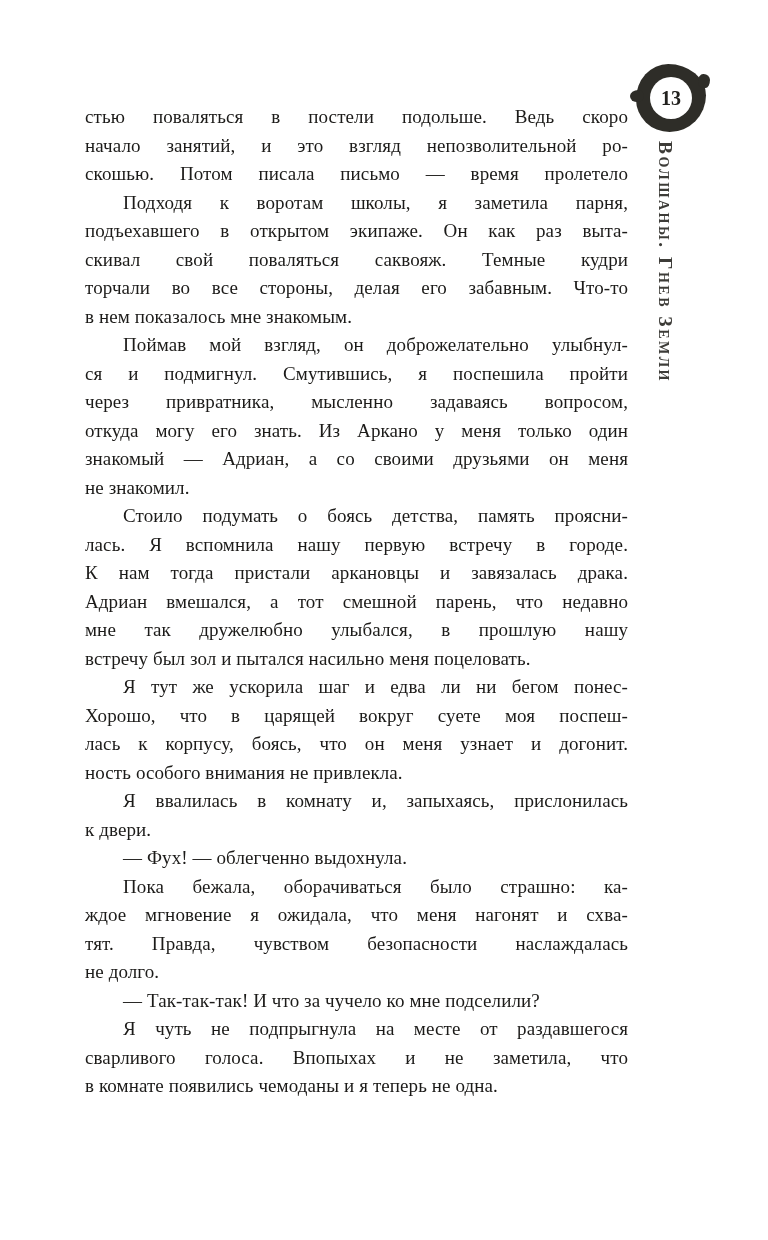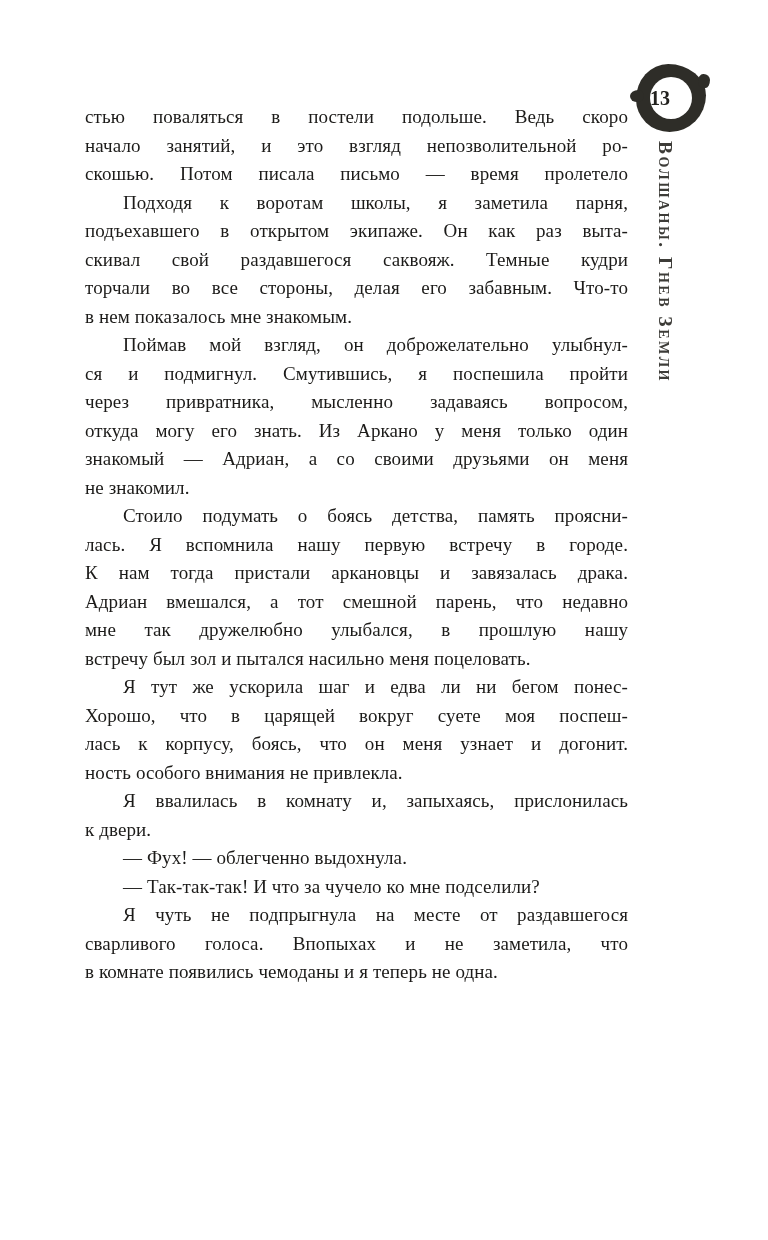--- a/index.html
+++ b/index.html
@@ -71,21 +71,21 @@
   .page-badge-inner {
     position: absolute;
     left: 14px;
     top: 13px;
     width: 42px;
     height: 42px;
     background: #ffffff;
     border-radius: 50%;
     display: flex;
     align-items: center;
-    justify-content: flex-start;
+    justify-content: center;
   }
   .page-number {
     font-size: 20px;
     font-weight: bold;
     color: #22211e;
   }
 
   
   .side-title {
     position: absolute;
@@ -115,21 +115,21 @@
 
   <div class="text-block">
       <div class="paragraph">
         <div class="line just">стью поваляться в постели подольше. Ведь скоро</div>
         <div class="line just">начало занятий, и это взгляд непозволительной ро-</div>
         <div class="line just">скошью. Потом писала письмо — время пролетело</div>
       </div>
       <div class="paragraph">
         <div class="line just indent">Подходя к воротам школы, я заметила парня,</div>
         <div class="line just">подъехавшего в открытом экипаже. Он как раз выта-</div>
-        <div class="line just">скивал свой раздавшегося саквояж. Темные кудри</div>
+        <div class="line just">скивал свой поваляться саквояж. Темные кудри</div>
         <div class="line just">торчали во все стороны, делая его забавным. Что-то</div>
         <div class="line">в нем показалось мне знакомым.</div>
       </div>
       <div class="paragraph">
         <div class="line just indent">Поймав мой взгляд, он доброжелательно улыбнул-</div>
         <div class="line just">ся и подмигнул. Смутившись, я поспешила пройти</div>
         <div class="line just">через привратника, мысленно задаваясь вопросом,</div>
         <div class="line just">откуда могу его знать. Из Аркано у меня только один</div>
         <div class="line just">знакомый — Адриан, а со своими друзьями он меня</div>
         <div class="line">не знакомил.</div>
@@ -149,20 +149,26 @@
         <div class="line">ность особого внимания не привлекла.</div>
       </div>
       <div class="paragraph">
         <div class="line just indent">Я ввалилась в комнату и, запыхаясь, прислонилась</div>
         <div class="line">к двери.</div>
       </div>
       <div class="paragraph">
         <div class="line indent">— Фух! — облегченно выдохнула.</div>
       </div>
       <div class="paragraph">
+        <div class="line just indent">Пока бежала, оборачиваться было страшно: ка-</div>
+        <div class="line just">ждое мгновение я ожидала, что меня нагонят и схва-</div>
+        <div class="line just">тят. Правда, чувством безопасности наслаждалась</div>
+        <div class="line">не долго.</div>
+      </div>
+      <div class="paragraph">
         <div class="line indent">— Так-так-так! И что за чучело ко мне подселили?</div>
       </div>
       <div class="paragraph">
         <div class="line just indent">Я чуть не подпрыгнула на месте от раздавшегося</div>
         <div class="line just">сварливого голоса. Впопыхах и не заметила, что</div>
         <div class="line">в комнате появились чемоданы и я теперь не одна.</div>
       </div>
     </div>
 
 </div>

